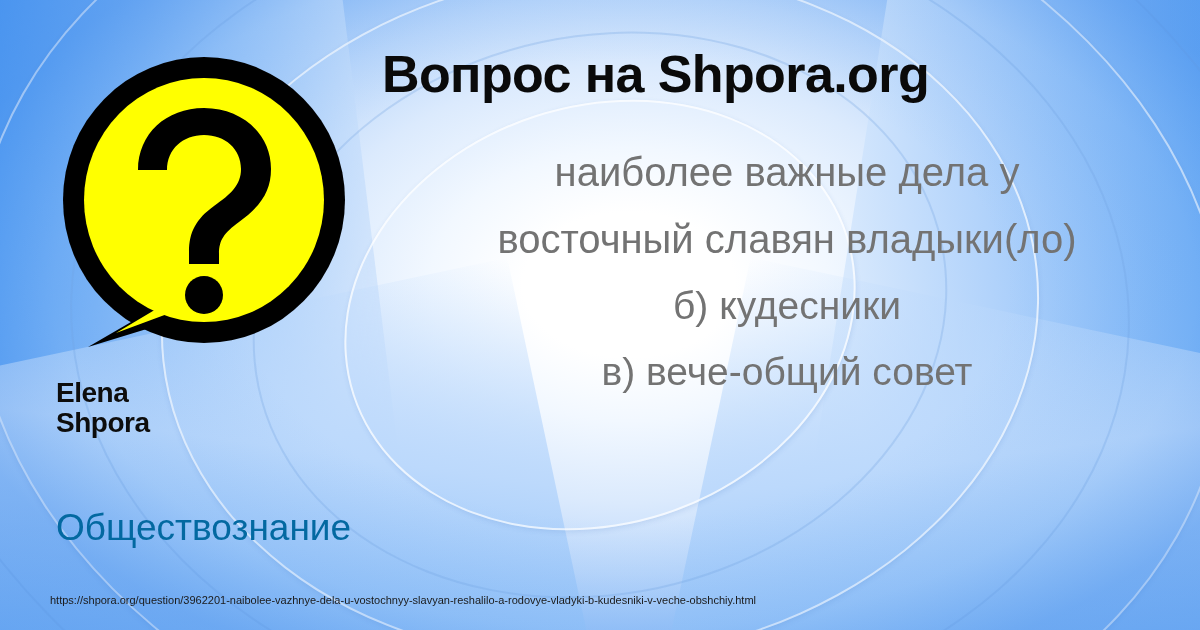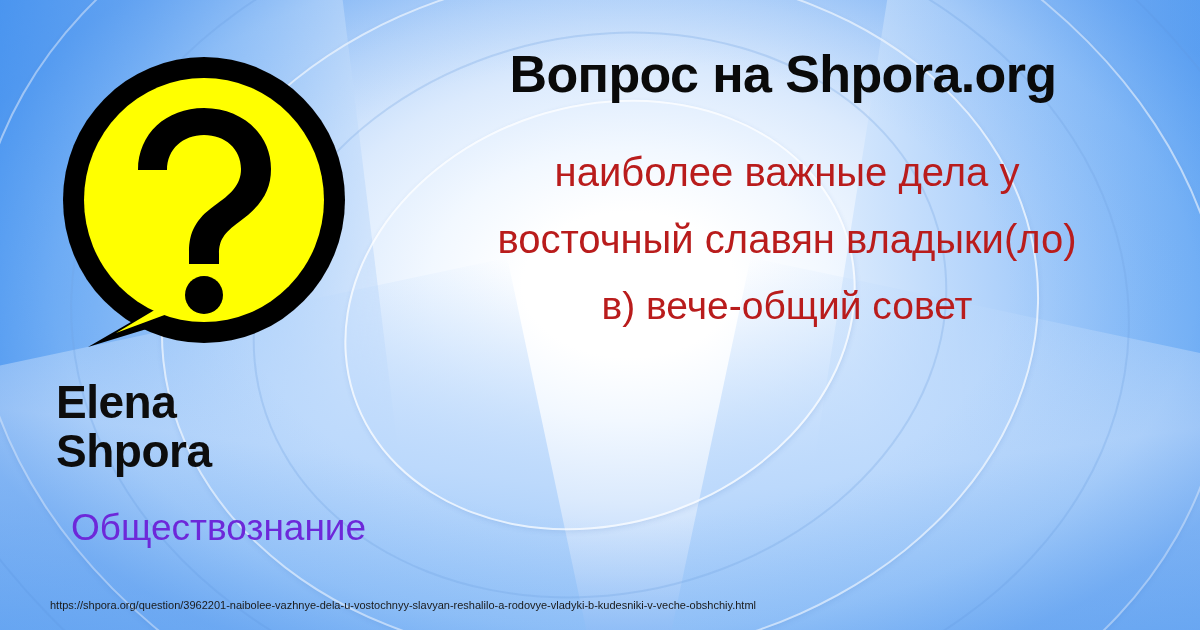--- a/index.html
+++ b/index.html
@@ -132,86 +132,84 @@
     height: 305px;
   }
 
   .bubble-wrap svg { display: block; width: 100%; height: 100%; }
 
   .author {
     position: absolute;
     left: 56px;
     top: 378px;
     width: 320px;
-    font-size: 46px;
+    font-size: 28px;
     font-weight: bold;
     line-height: 1.07;
     color: #0d0d0d;
     letter-spacing: -0.5px;
   }
 
   .subject {
     position: absolute;
     left: 56px;
     top: 508px;
     width: 340px;
     font-size: 37px;
     font-weight: normal;
     line-height: 1.1;
-    color: #6d28d9;
-    margin-left: 15px;
+    color: #0369a1;
   }
 
   
   .right-col {
     position: absolute;
     left: 382px;
     top: 0;
     width: 818px;
     height: 630px;
   }
 
   .card-title {
     position: absolute;
     left: 0; right: 16px;
     top: 44px;
-    text-align: center;
     font-size: 52px;
     font-weight: bold;
     color: #0a0a0a;
     letter-spacing: -0.6px;
     white-space: nowrap;
   }
 
   .qbody {
     position: absolute;
     left: 0; right: 8px;
     top: 152px;
   }
 
   .qline {
     text-align: center;
     font-size: 40px;
     line-height: 1.0;
-    color: #b91c1c;
+    color: #737373;
     white-space: nowrap;
     margin-bottom: 27px;
   }
 
   .qline.opt { font-size: 39px; }
   .qline:last-child { margin-bottom: 0; }
 
   
   .url-bar {
     position: absolute;
     left: 0; right: 0;
     bottom: 14px;
     height: 22px;
     display: flex;
-    align-items: center;
+    align-items: flex-start;
   }
 
   .url-text {
     margin-left: 50px;
     font-size: 11px;
     color: #1a1a1a;
     white-space: nowrap;
     font-family: "Liberation Sans", sans-serif;
   }
 </style>
@@ -282,20 +280,21 @@
       <div class="subject">Обществознание</div>
     </div>
 
     <div class="right-col">
 
       <div class="card-title">Вопрос на Shpora.org</div>
 
       <div class="qbody">
         <div class="qline">наиболее важные дела у</div>
         <div class="qline">восточный славян владыки(ло)</div>
+        <div class="qline opt">б) кудесники</div>
         <div class="qline opt">в) вече-общий совет</div>
       </div>
     </div>
 
     <div class="url-bar">
       <span class="url-text">https://shpora.org/question/3962201-naibolee-vazhnye-dela-u-vostochnyy-slavyan-reshalilo-a-rodovye-vladyki-b-kudesniki-v-veche-obshchiy.html</span>
     </div>
 
   </div>
 </div>

